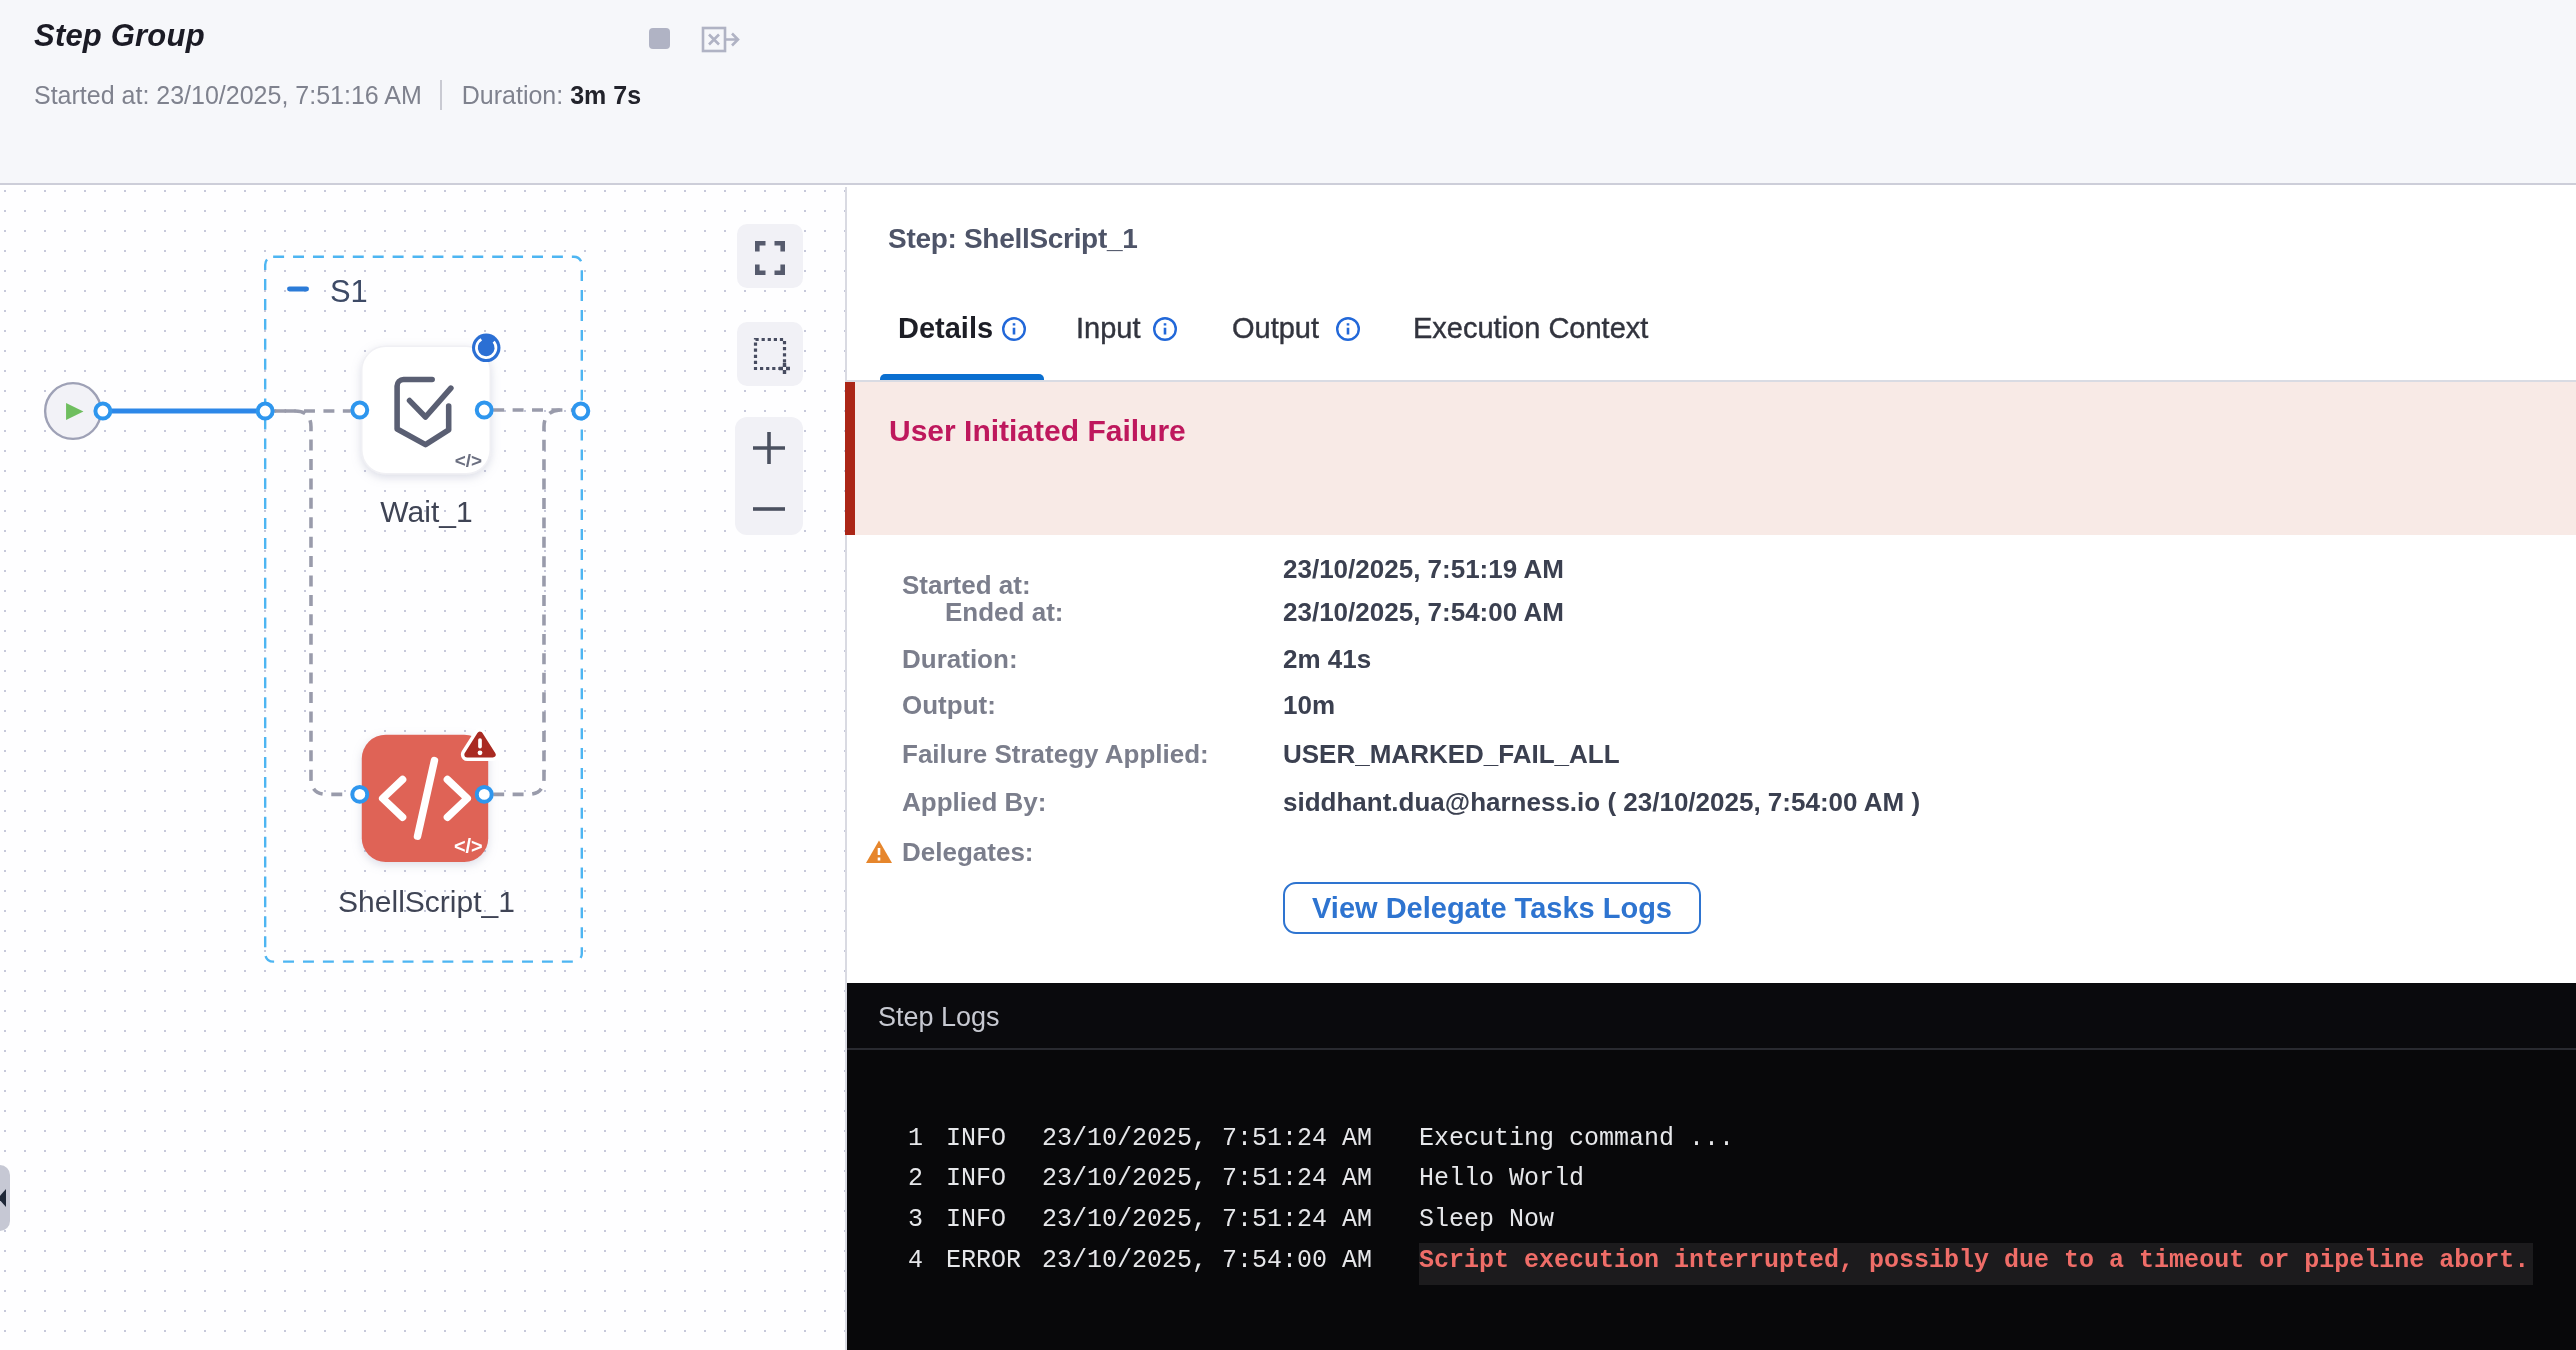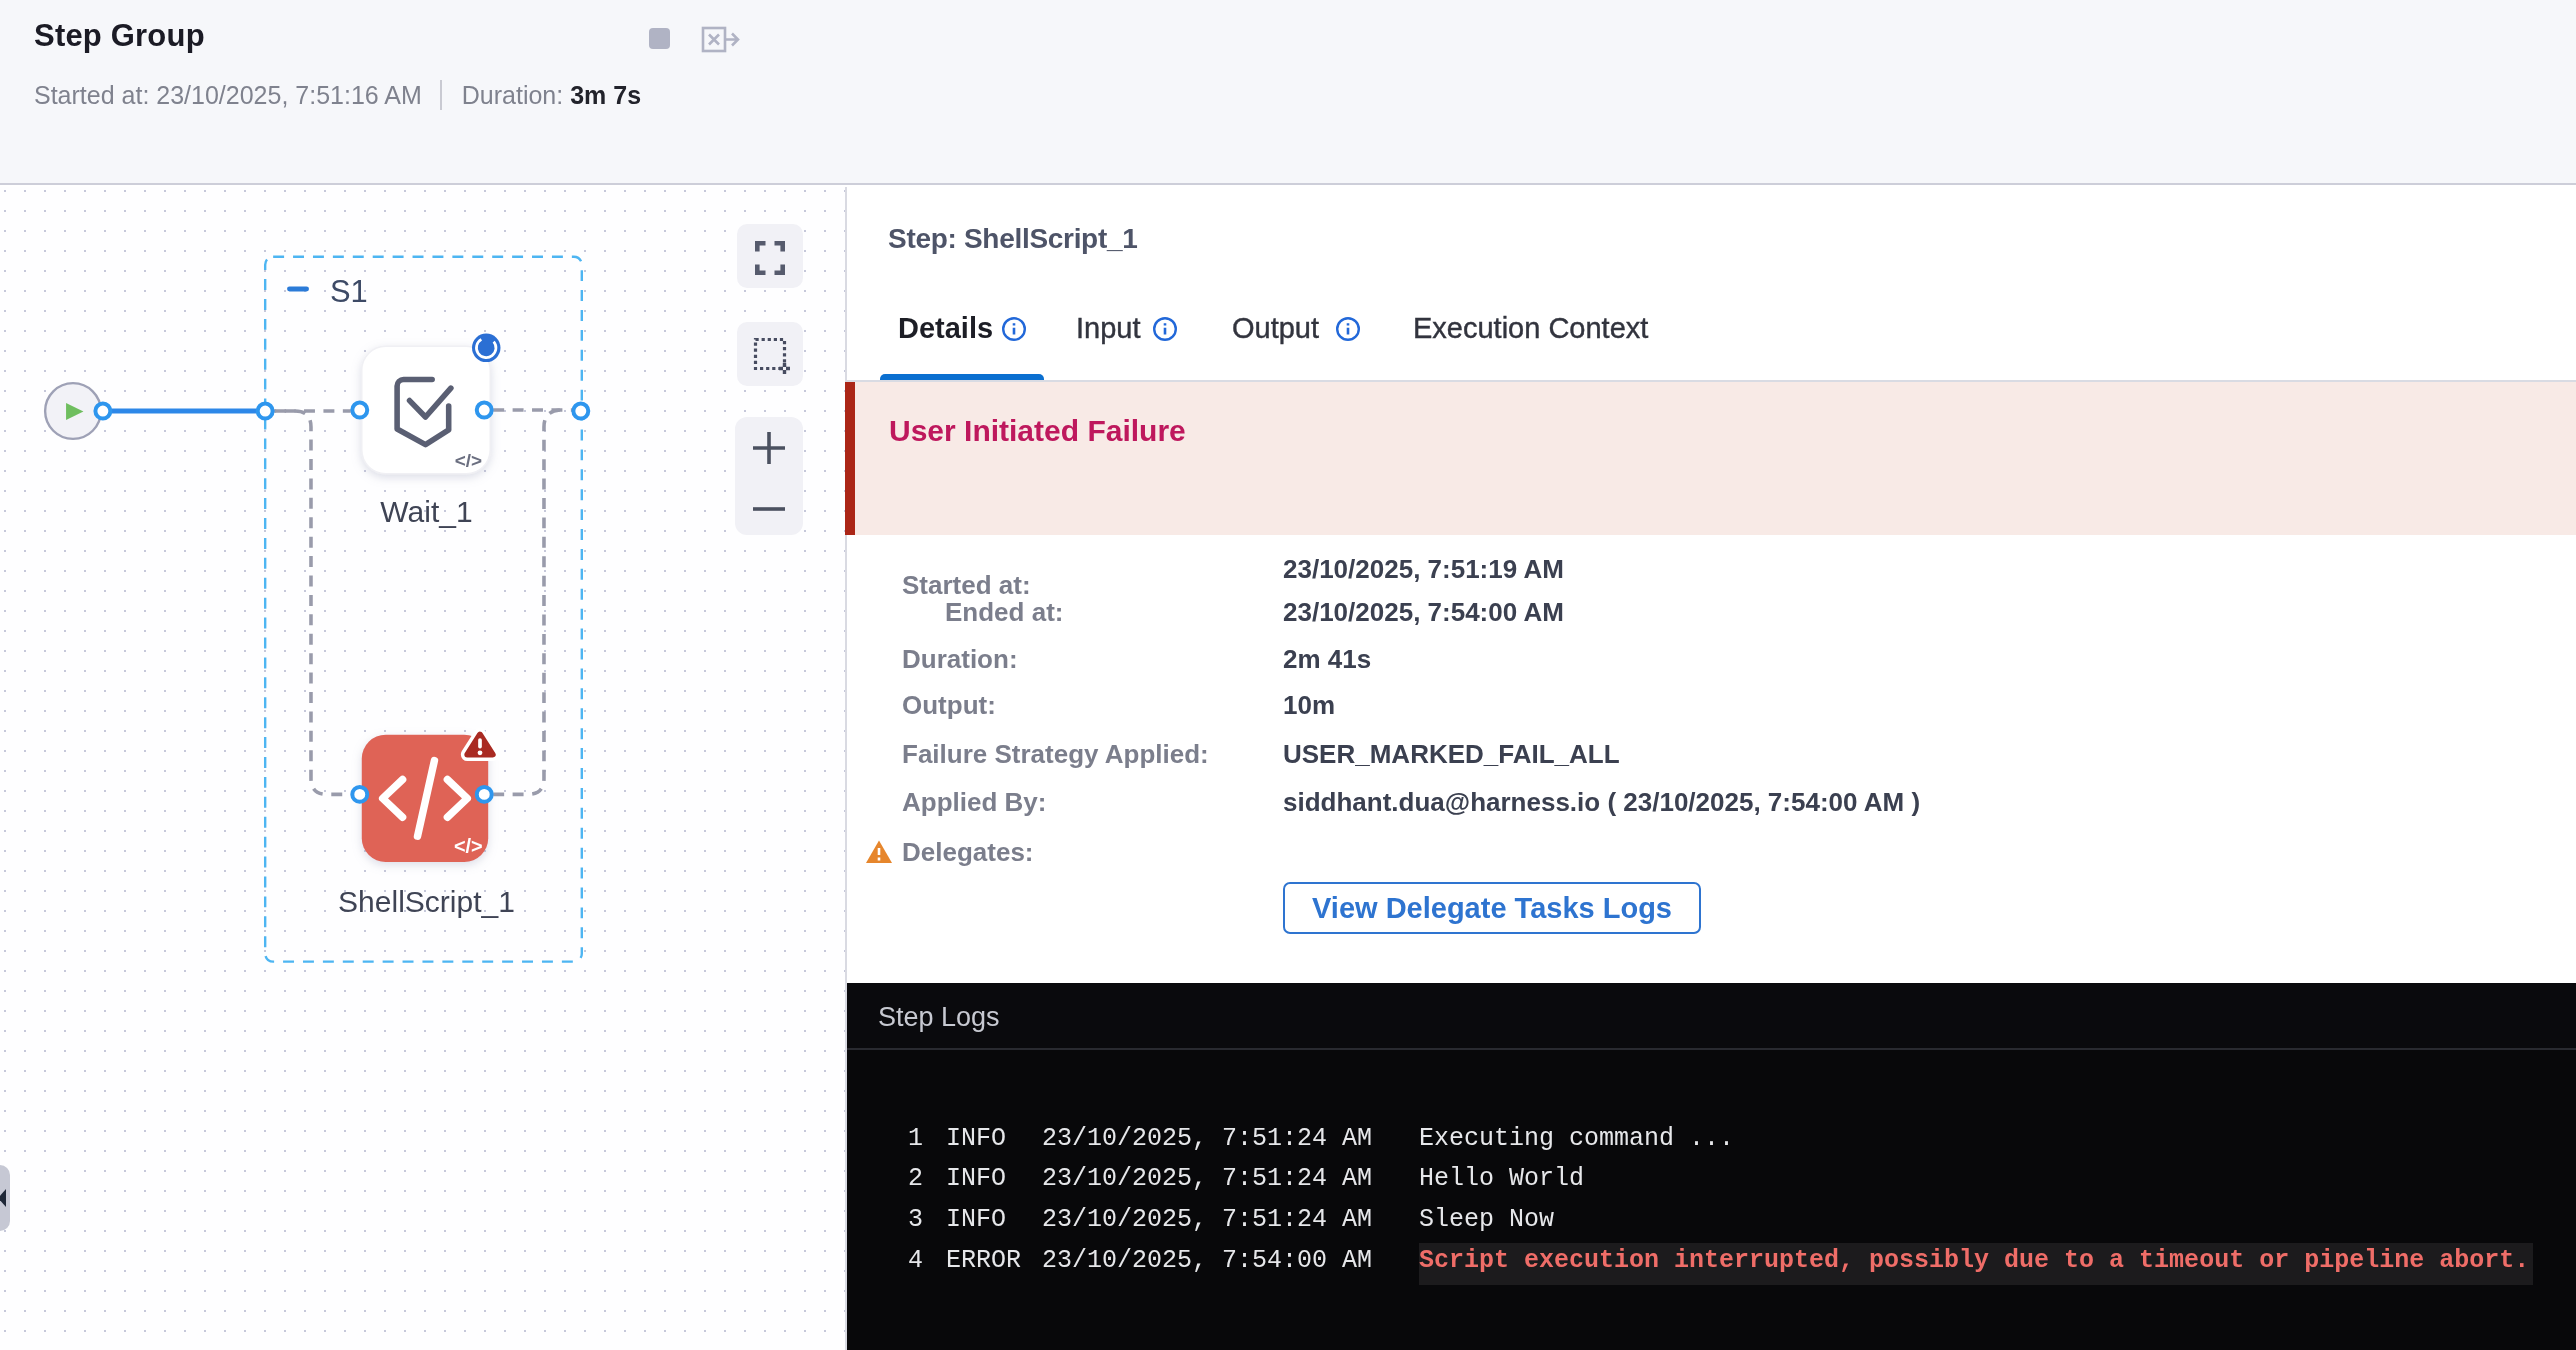--- a/index.html
+++ b/index.html
@@ -4,21 +4,21 @@
 <style>
 * { margin:0; padding:0; box-sizing:border-box; }
 html,body { width:2576px; height:1351px; overflow:hidden; background:#fff;
   font-family:"Liberation Sans", sans-serif; }
 #root { position:relative; width:2576px; height:1351px; }
 .abs { position:absolute; }
 
 
 #header { left:0; top:0; width:2576px; height:185px; background:#f6f7fa;
   border-bottom:2px solid #cdced9; }
-#hTitle { left:34px; top:18px; font-size:31px; letter-spacing:-0.5px; font-weight:bold; color:#1b1b25; letter-spacing:0.2px; }
+#hTitle { left:34px; top:18px; font-size:31px; letter-spacing:-0.5px; font-weight:bold; color:#1b1b25; letter-spacing:0.2px;font-style:italic; }
 #hSquare { left:649px; top:28px; width:21px; height:21px; background:#b0b3c4; border-radius:4px; }
 #hSub { left:34px; top:80px; font-size:25px; color:#7f828e; }
 #hSub b { color:#22232b; font-weight:bold; }
 #hSub .sep { display:inline-block; width:2px; height:30px; background:#c9cad2; margin:0 20px -6px 18px; }
 
 
 #canvas { left:0; top:187px; width:845px; height:1163px; background:#fefeff;
   background-image:radial-gradient(circle, #c6c8da 1.2px, transparent 1.3px);
   background-size:20px 20px; background-position:-5px -6px; }
 .ctrl { background:#f1f1f6; border-radius:10px; }
@@ -37,21 +37,21 @@
 #tabExec { left:1413px; top:312px; }
 #tabUnderline { left:880px; top:374px; width:164px; height:8px; background:#0b6fd0; border-radius:5px 5px 0 0; }
 #tabBorder { left:847px; top:380px; width:1729px; height:2px; background:#d9dbe3; }
 #banner { left:853px; top:382px; width:1723px; height:153px; background:#f8eae6; }
 #bannerBar { left:845px; top:382px; width:10px; height:153px; background:#ab2617; }
 #bannerText { left:889px; top:414px; font-size:30px; font-weight:bold; color:#be185d; }
 .dlab { font-size:26px; font-weight:bold; color:#7b7e8c; }
 .dval { font-size:26px; font-weight:bold; color:#3b4050; }
 .dval .blue { color:#2c77d2; font-weight:normal; }
 #btn { left:1283px; top:882px; width:418px; height:52px; border:2px solid #2e74d0;
-  border-radius:7px; color:#2e74d0; font-size:29px; font-weight:bold; text-align:center;
+  border-radius:13px; color:#2e74d0; font-size:29px; font-weight:bold; text-align:center;
   line-height:48px; background:#fff; }
 
 
 #logpanel { left:847px; top:983px; width:1729px; height:368px; background:#08080a; }
 #logbar { left:847px; top:983px; width:1729px; height:67px; background:#0a0a0d; border-bottom:2px solid #292a30; }
 #logbarText { left:878px; top:1002px; font-size:27px; color:#c7c9d1; }
 .logline { font-family:"Liberation Mono", monospace; font-size:25px; color:#e6e7ea; white-space:pre; }
 .err { color:#ef6d68; font-weight:bold; background:#1c1b1d; padding:3px 4px 10px 0; }
 </style>
 </head>

